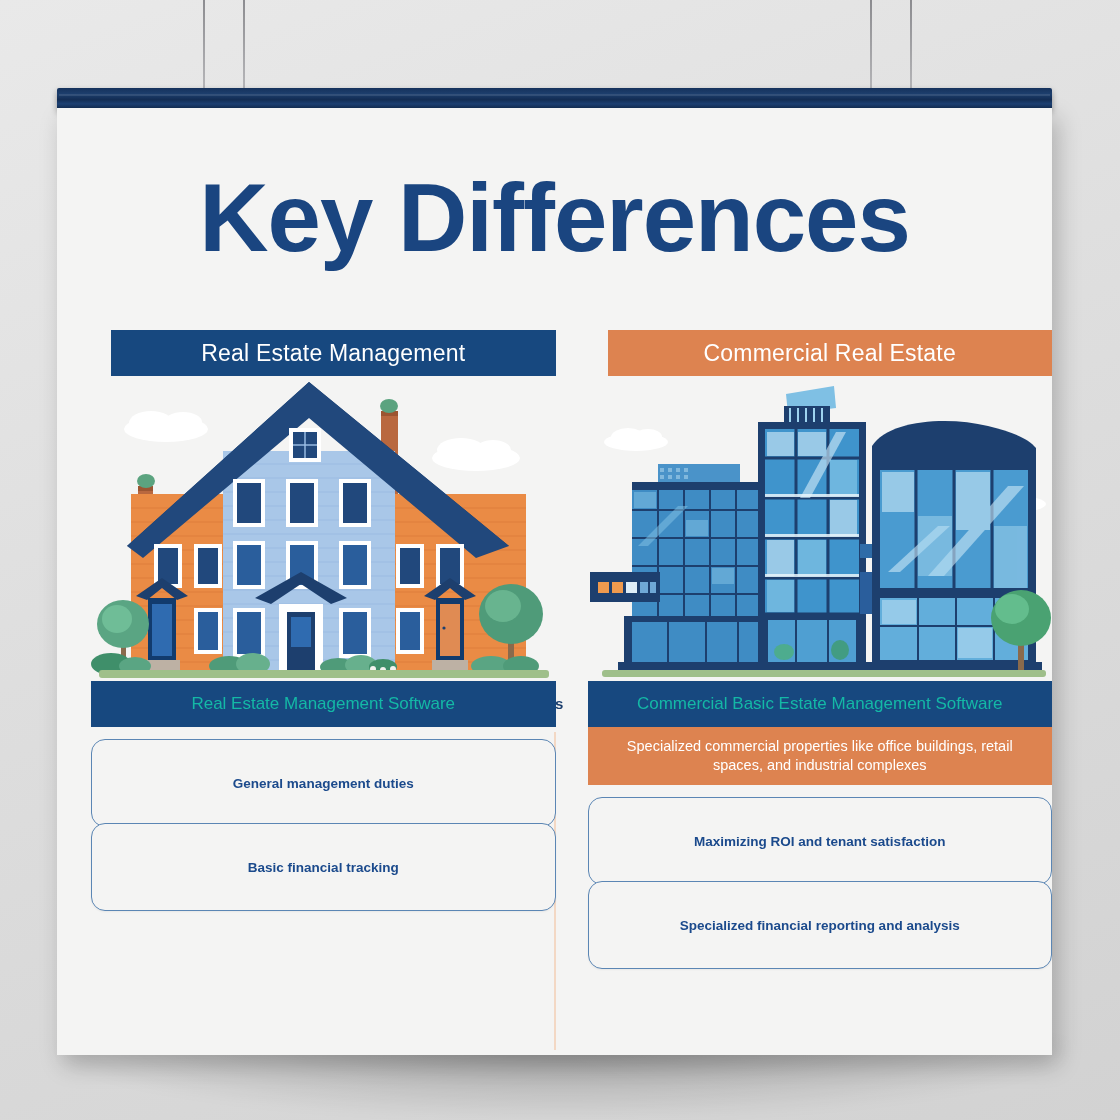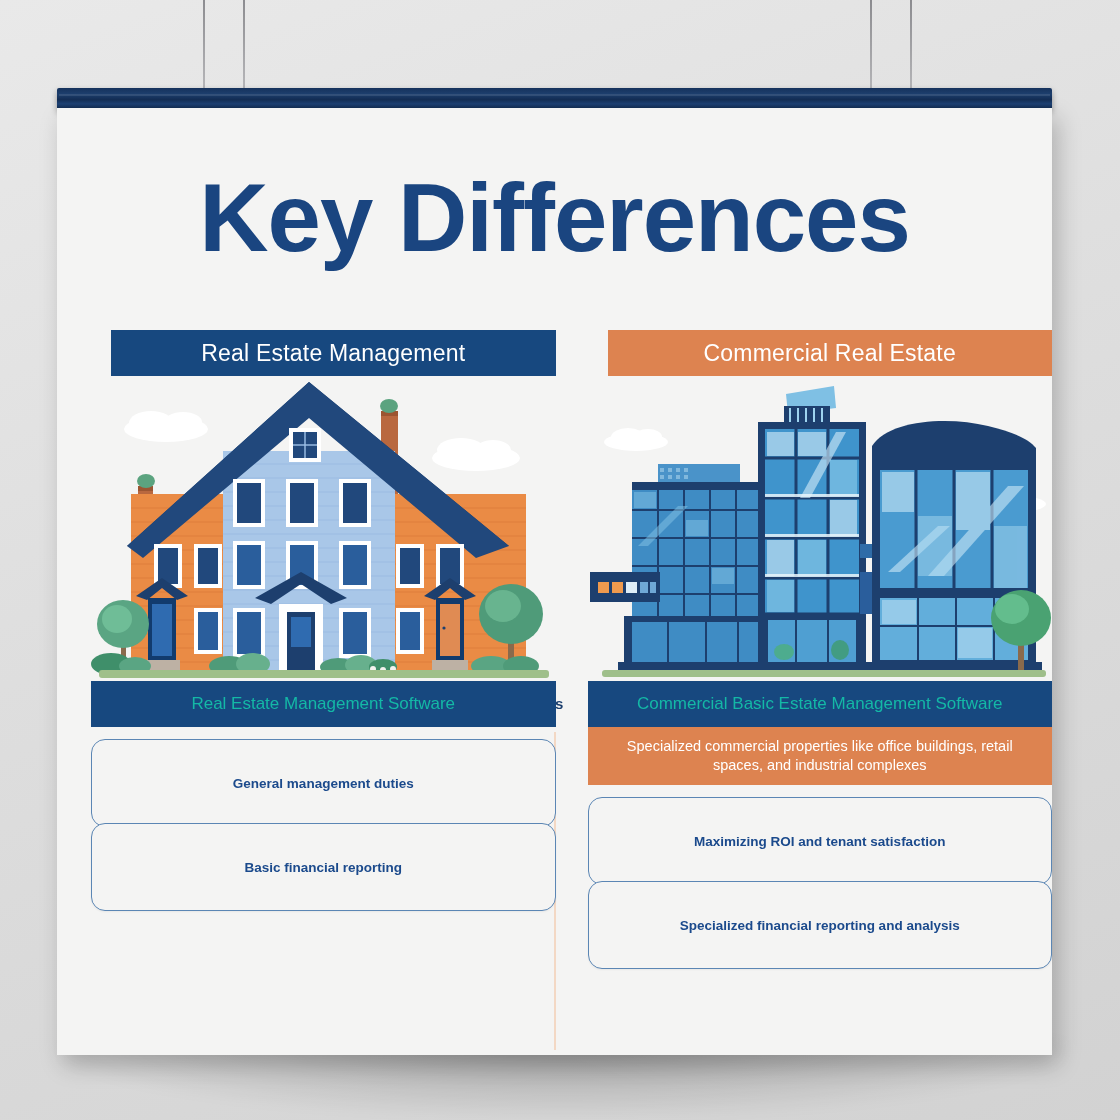--- a/index.html
+++ b/index.html
@@ -290,21 +290,21 @@
           </g>
 
           <rect x="8" y="294" width="450" height="8" rx="3" fill="#9fbf8a"></rect>
         </svg>
       </div>
 
       <div class="band-title">Real Estate Management Software</div>
 
       <div class="bullets">
         <div class="bullet b1">General management duties</div>
-        <div class="bullet b2">Basic financial reporting</div>
+        <div class="bullet b2">Basic financial tracking</div>
       </div>
     </div>
 
     <div class="col right">
 
       <div class="col-header orange">Commercial Real Estate</div>
 
       <div class="illus">
         <svg width="465" height="305" viewBox="0 0 465 305" xmlns="http://www.w3.org/2000/svg">
           <rect x="0" y="0" width="465" height="305" fill="#f4f4f3"></rect>

